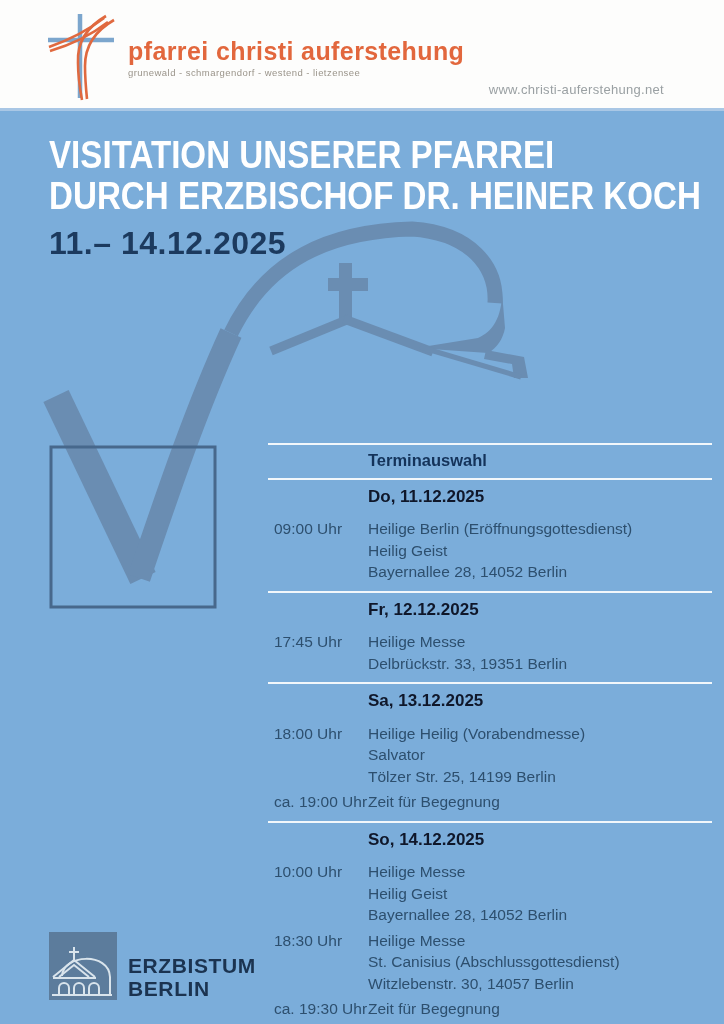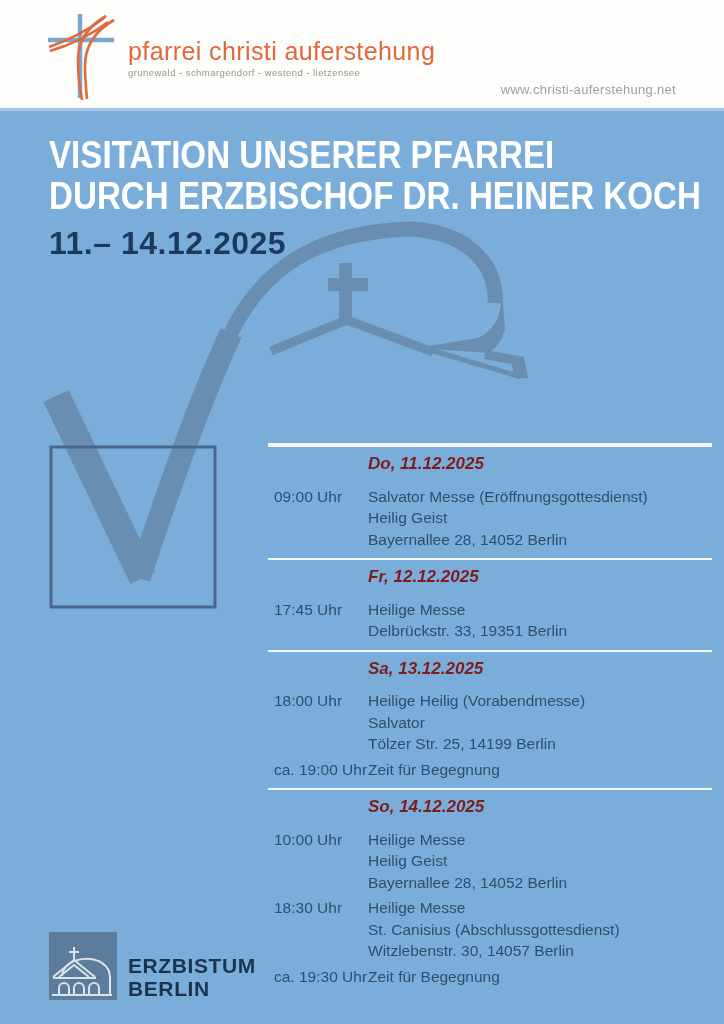--- a/index.html
+++ b/index.html
@@ -3,40 +3,40 @@
 <meta charset="utf-8">
 <style>
   html,body{margin:0;padding:0;background:#444;}
   .page{position:relative;width:724px;height:1024px;overflow:hidden;
         background:#7badda;font-family:"Liberation Sans",sans-serif;margin:0 auto;}
   
   .header{position:absolute;left:0;top:0;width:724px;height:108px;background:#fdfdfc;z-index:3;}
   .header-accent{position:absolute;left:0;top:108px;width:724px;height:3px;background:#a9c7e5;z-index:3;}
   .brand-logo{position:absolute;left:44px;top:10px;}
   .brand-block{position:absolute;left:128px;top:38px;}
-  .brand-name{color:#e2673d;font-size:25px;letter-spacing:.4px;line-height:26px;}
+  .brand-name{color:#e2673d;font-size:25px;letter-spacing:.4px;line-height:26px;font-weight:bold;}
   .brand-sub{color:#9a948a;font-size:9.5px;letter-spacing:.45px;margin-top:3px;}
-  .website{position:absolute;right:48px;top:82px;color:#9aa0a3;font-size:13px;letter-spacing:.3px;}
+  .website{position:absolute;right:60px;top:82px;color:#9aa0a3;font-size:13px;letter-spacing:.3px;}
   
   .hero{position:absolute;left:49px;top:134px;z-index:2;}
   .hero-title{color:#ffffff;font-weight:bold;font-size:39px;line-height:41px;
               white-space:nowrap;transform:scaleX(.85);transform-origin:left top;}
   .hero-date{color:#1c3a5e;font-weight:bold;font-size:32px;margin-top:9px;letter-spacing:.5px;}
   
   .art{position:absolute;left:0;top:0;z-index:1;pointer-events:none;}
   
   .schedule{position:absolute;left:268px;top:443px;width:444px;z-index:2;
             color:#2d4f6e;font-size:15.5px;line-height:21.5px;}
   .rule{border-top:2.5px solid #f2f7fb;height:0;}
   .row{display:grid;grid-template-columns:100px 1fr;}
   .time{padding-left:6px;}
   .sched-head-row{padding:5px 0 6px;}
   .sched-head{font-weight:bold;font-size:16.5px;color:#14335a;}
   .day{padding:6px 0 8px;}
-  .day-title{font-weight:bold;font-size:17px;color:#7f1d1d;margin:0 0 3px 0;font-style:italic;}
+  .day-title{font-weight:bold;font-size:17px;color:#0f172a;margin:0 0 3px 0;}
   .entry{margin-top:4px;}
   .entry.first{margin-top:8px;}
   
   .bistum{position:absolute;left:49px;top:932px;display:flex;align-items:flex-end;z-index:2;}
   .bistum-badge{width:68px;height:68px;flex:0 0 auto;}
   .bistum-text{margin-left:11px;color:#1b3350;font-weight:bold;font-size:21px;
                line-height:23px;letter-spacing:.6px;}
 </style>
 </head>
 <body>
@@ -87,31 +87,35 @@
   <div class="hero">
     <div class="hero-title">
       <div>VISITATION UNSERER PFARREI</div>
       <div>DURCH ERZBISCHOF DR. HEINER KOCH</div>
     </div>
     <div class="hero-date">11.– 14.12.2025</div>
   </div>
 
   <div class="schedule">
     <div class="rule"></div>
+    <div class="row sched-head-row">
+      <div></div>
+      <div class="sched-head">Terminauswahl</div>
+    </div>
     <div class="rule"></div>
 
     <div class="day">
       <div class="row">
           <div></div>
         <div class="day-title">Do, 11.12.2025</div>
       </div>
       <div class="row entry first">
         <div class="time">09:00 Uhr</div>
         <div>
-          <div>Salvator Messe (Eröffnungsgottesdienst)</div>
+          <div>Heilige Berlin (Eröffnungsgottesdienst)</div>
           <div>Heilig Geist</div>
           <div>Bayernallee 28, 14052 Berlin</div>
         </div>
       </div>
     </div>
     <div class="rule"></div>
 
     <div class="day">
       <div class="row">
           <div></div>

